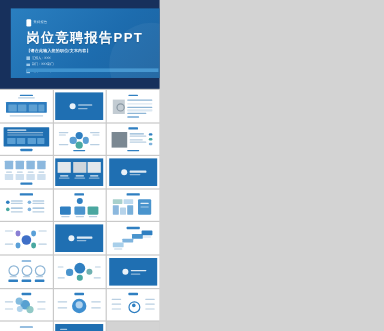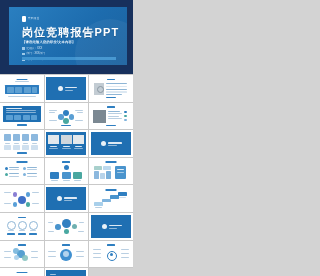--- a/index.html
+++ b/index.html
@@ -5,21 +5,21 @@
   html,body{margin:0;padding:0;}
   body{
     width:133px;height:276px;
     background:#d3d3d3;
     font-family:"Liberation Sans","DejaVu Sans",sans-serif;
     overflow:hidden;
   }
   .page{position:relative;width:133px;height:276px;background:#d3d3d3;}
 
   
-  .hero{position:relative;width:136px;height:74px;background:#17305c;overflow:hidden;}
+  .hero{position:relative;width:136px;height:74px;background:#17305c;overflow:hidden;padding-left:16px;}
   .hero-inner{position:absolute;left:9px;top:7px;right:9px;bottom:9px;background:#1f73b8;
     background:linear-gradient(135deg,#2a7fc0 0%,#1d6cae 55%,#1b629f 100%);overflow:hidden;}
   .hero-inner:after{content:"";position:absolute;right:-18px;bottom:-24px;width:70px;height:70px;
     border-radius:50%;background:rgba(255,255,255,.05);}
   .hero-logo{position:absolute;left:13px;top:9px;display:flex;align-items:center;gap:2px;}
   .hero-logo .mark{width:4px;height:6px;background:#ffffff;border-radius:1px;}
   .hero-logo .lt{font-size:2.6px;color:#cfe4f5;letter-spacing:.3px;white-space:nowrap;line-height:6px;}
   .hero-title{position:absolute;left:13px;top:19px;font-size:11px;font-weight:bold;color:#ffffff;
     letter-spacing:1.1px;line-height:12px;white-space:nowrap;text-shadow:0 1px 1px rgba(0,0,0,.18);}
   .hero-sub{position:absolute;left:13px;top:33px;font-size:3.3px;font-weight:bold;color:#eaf3fb;

